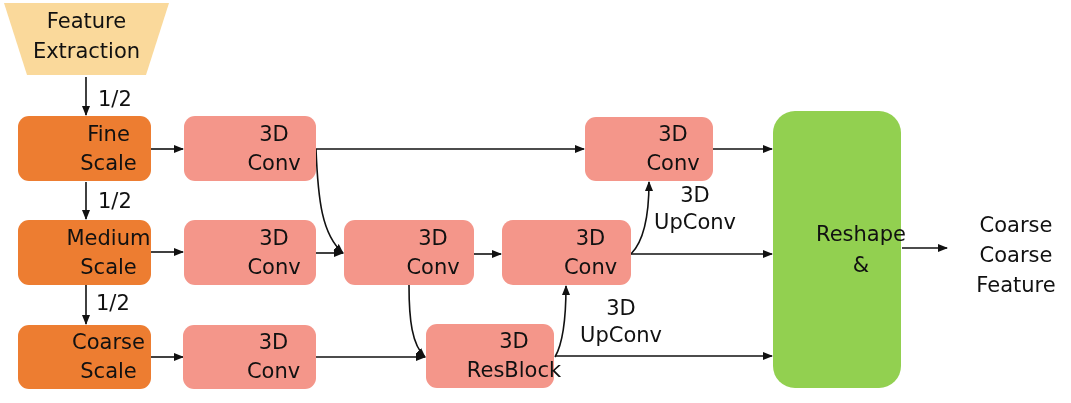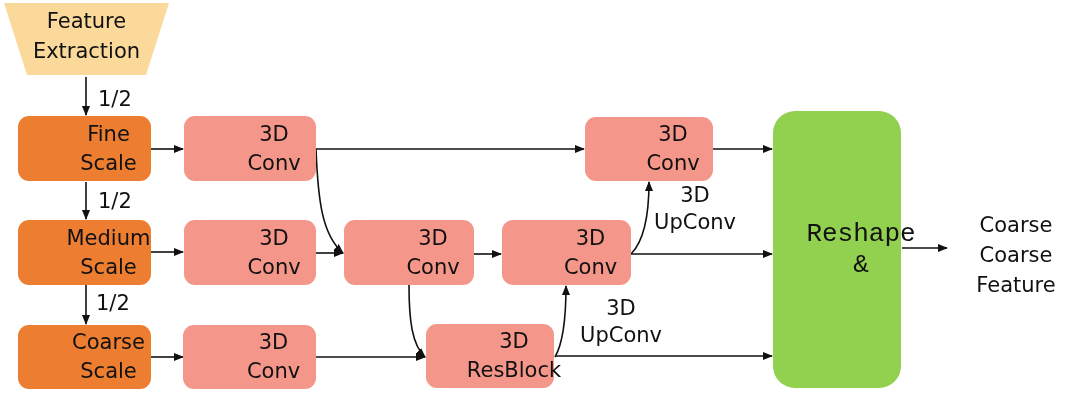--- a/index.html
+++ b/index.html
@@ -4,21 +4,21 @@
 <style>
   html, body { margin:0; padding:0; background:#ffffff; }
   body { width:1071px; height:403px; position:relative; overflow:hidden;
          font-family:"DejaVu Sans", sans-serif; color:#111; }
   svg.wires { position:absolute; left:0; top:0; width:1071px; height:403px; }
   .box { position:absolute; display:flex; flex-direction:column; align-items:center;
          justify-content:center; text-align:center; border-radius:11px;
          font-size:21px; line-height:29px; box-sizing:border-box;padding-left:48px; }
   .scale { background:#ED7D31; }
   .op { background:#F4968A; }
-  .green { background:#92D050; border-radius:22px; font-size:26px; line-height:31px;font-family:Liberation Mono, monospace; }
+  .green { background:#92D050; border-radius:22px; font-size:21px; line-height:31px; }
   .lbl { position:absolute; font-size:21px; line-height:27px; text-align:center; }
   .trap { position:absolute; left:0; top:0; }
   .trap-text { position:absolute; left:5px; top:6px; width:163px; text-align:center;
                font-size:21px; line-height:30px; }
   .out { position:absolute; left:966px; top:210px; width:100px; text-align:center;
          font-size:21px; line-height:30px; }
 </style>
 </head>
 <body>
 

